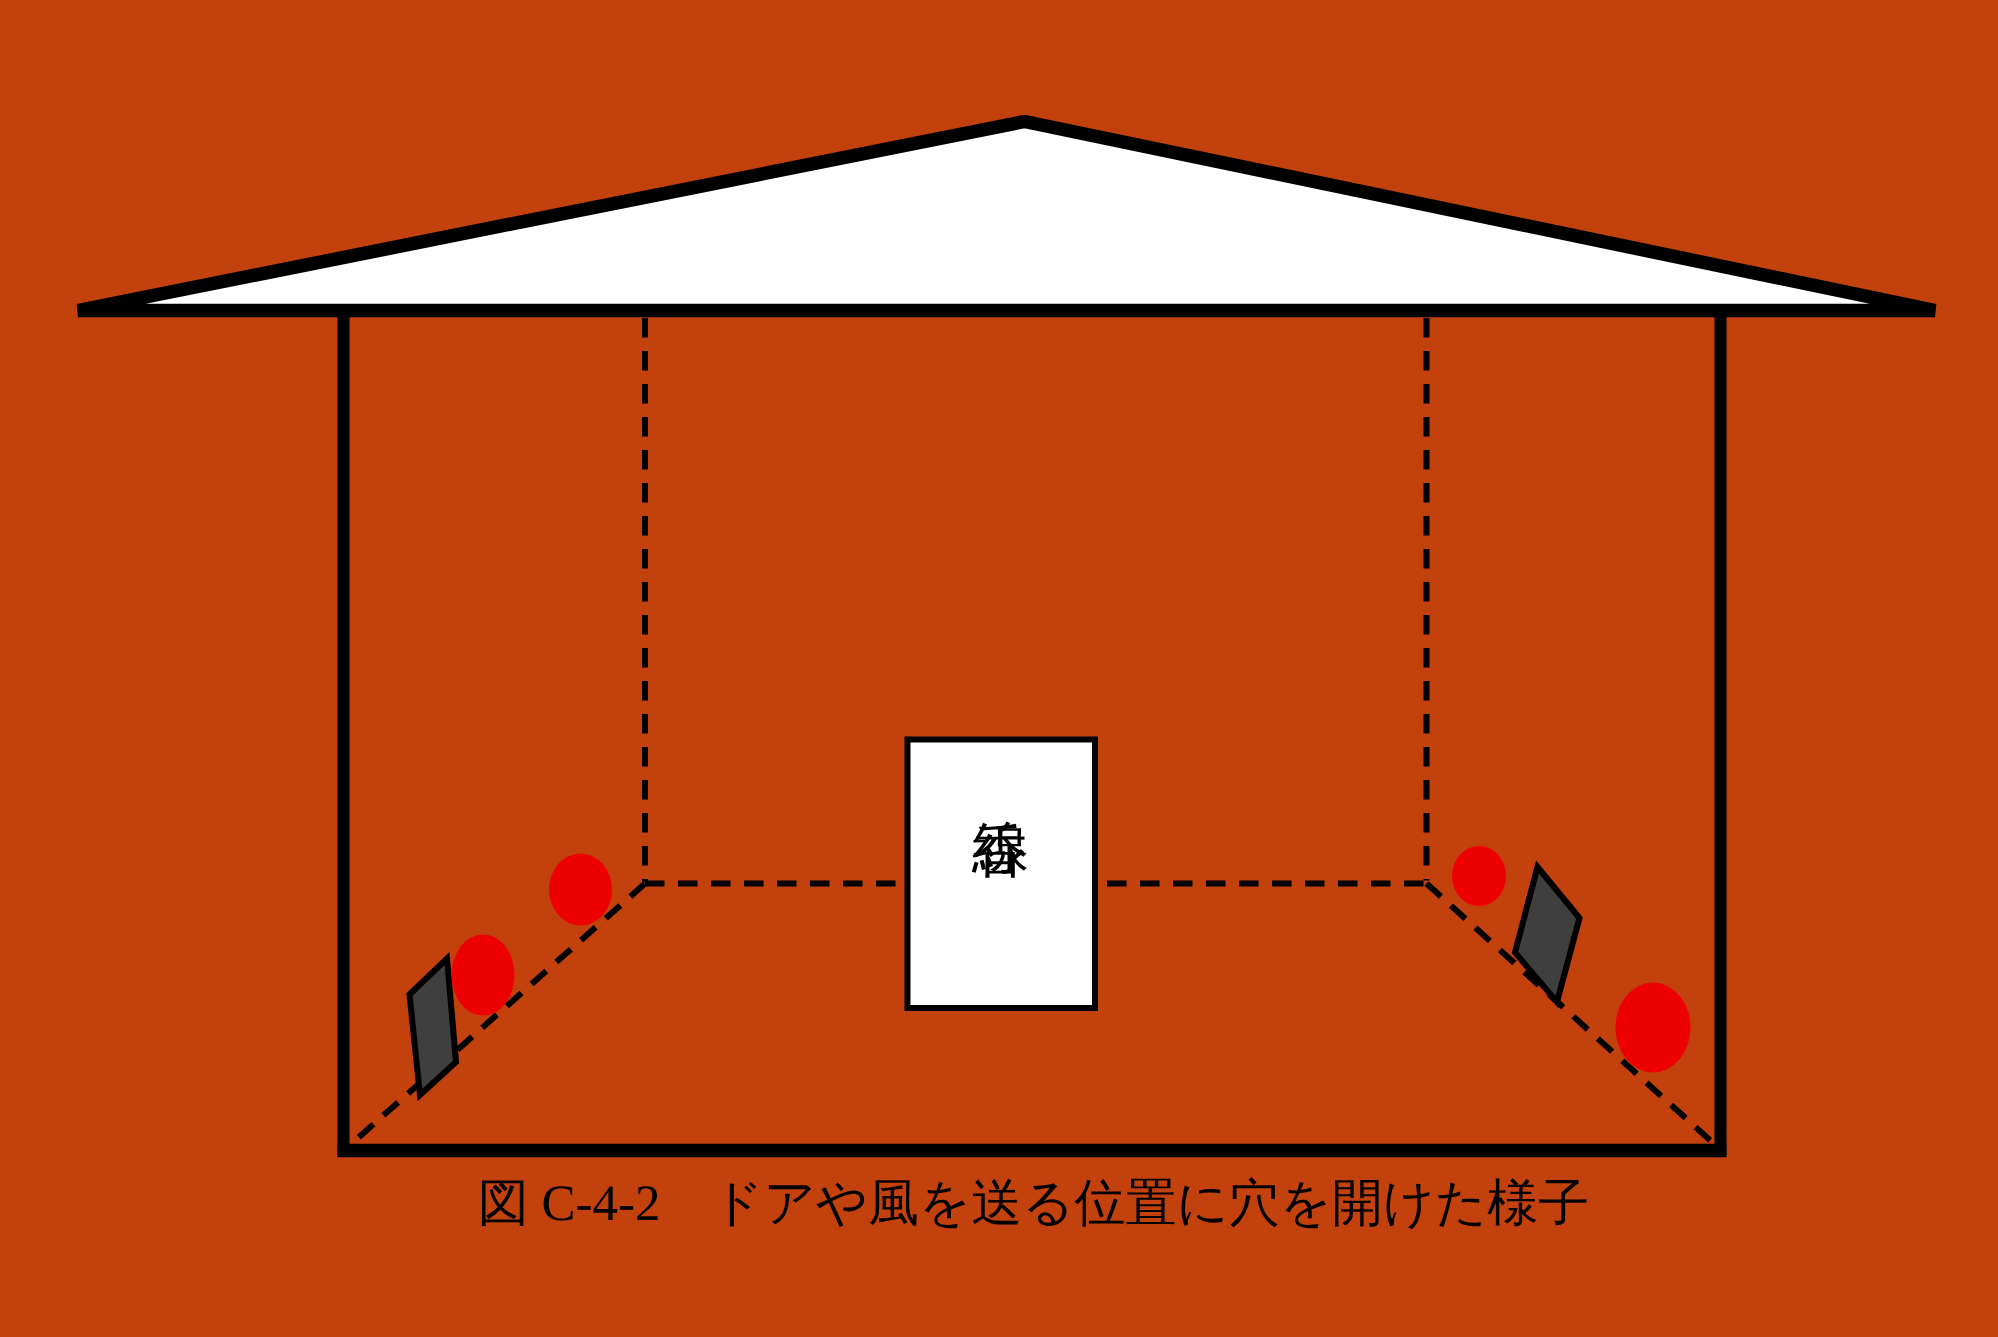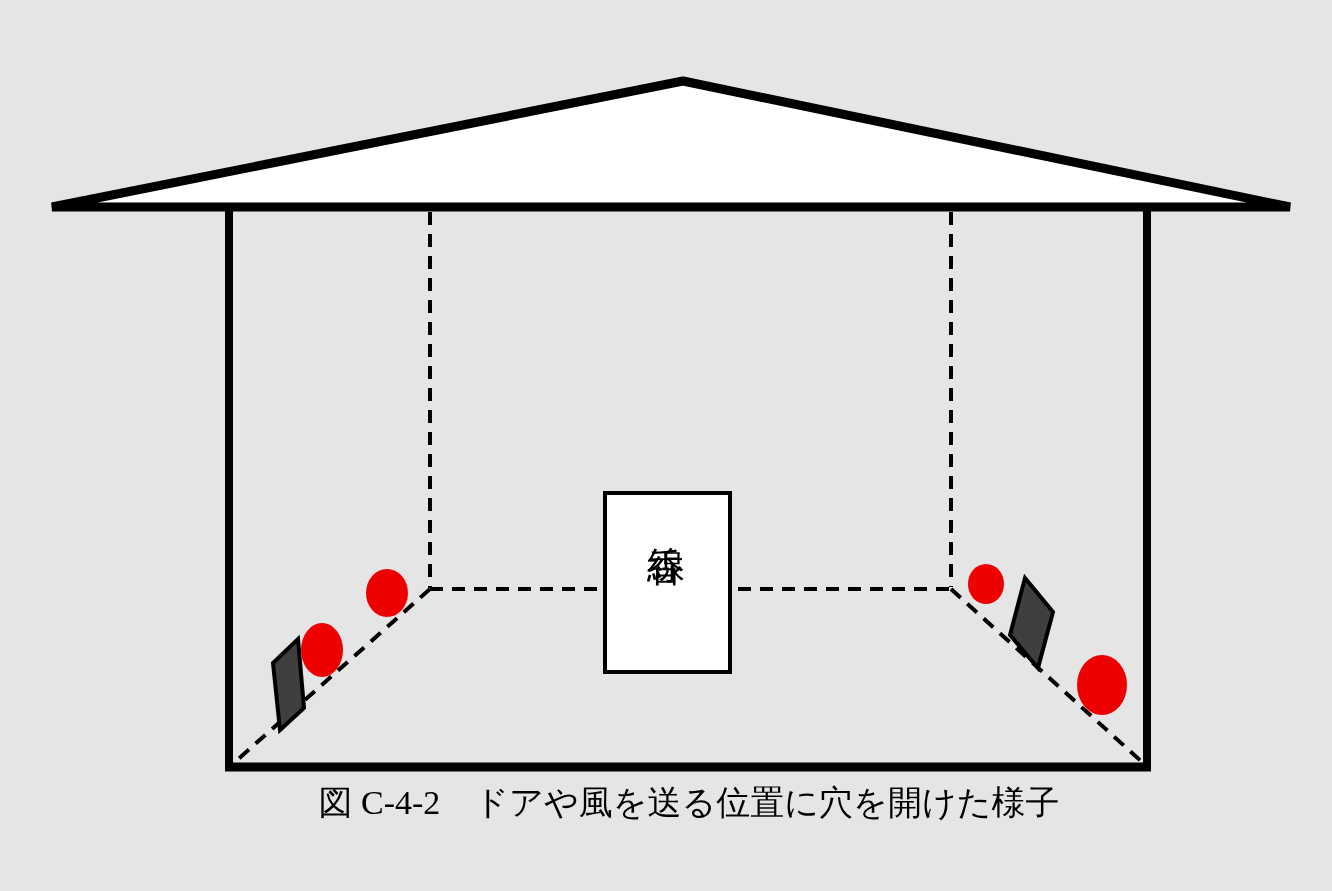--- a/index.html
+++ b/index.html
@@ -5,21 +5,21 @@
   html, body {
     margin: 0;
     padding: 0;
     background: #ffffff;
     font-family: "Liberation Serif", "DejaVu Serif", serif;
   }
   .figure-canvas {
     position: relative;
     width: 1332px;
     height: 891px;
-    background: #e5e5e5;
+    background: #c2410c;
     overflow: hidden;
   }
   .figure-canvas svg {
     position: absolute;
     left: 0;
     top: 0;
   }
   .incense-label {
     position: absolute;
     left: 646px;

